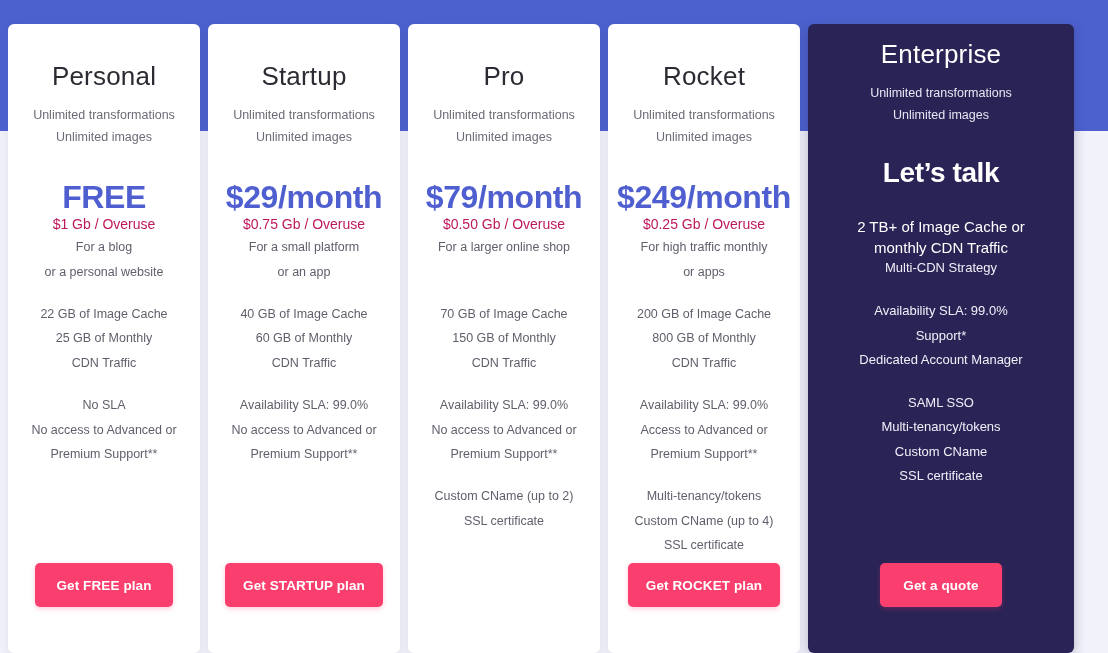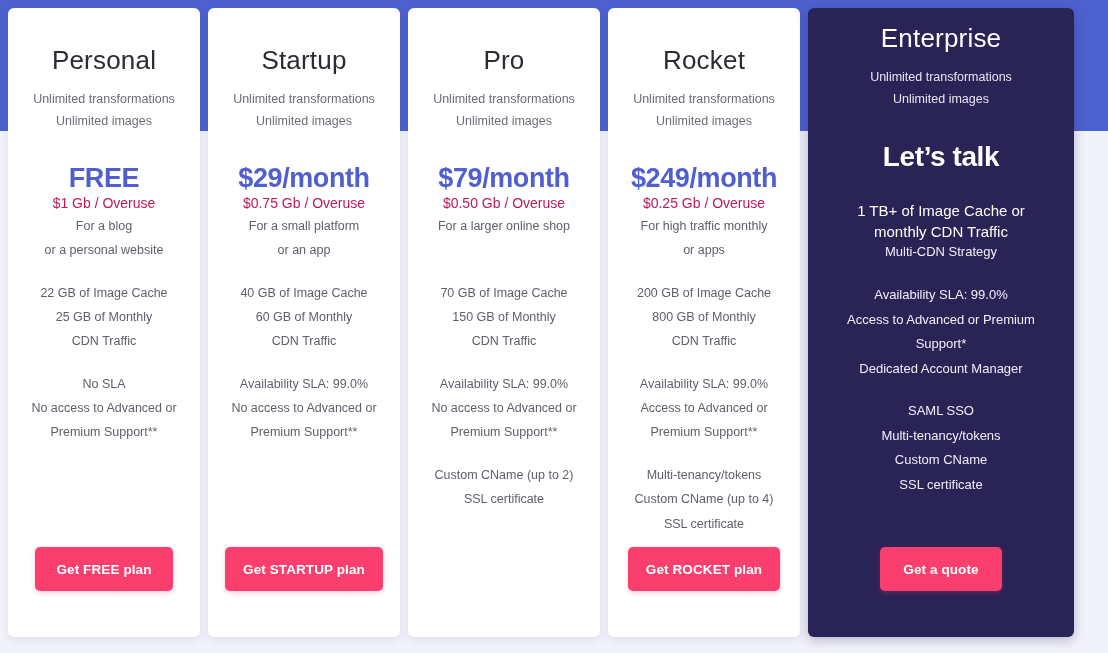--- a/index.html
+++ b/index.html
@@ -29,21 +29,21 @@
 
   
   #pricing-row {
     position: absolute;
     left: 0;
     top: 0;
     width: 1108px;
     height: 653px;
     display: flex;
     justify-content: flex-start;
-    align-items: flex-start;
+    align-items: flex-end;
     z-index: 2;
     padding: 8px 0 0 0;
   }
 
   .plan-card {
     width: 192px;
     margin-left: 8px;
     height: 629px;
     background: #ffffff;
     border-radius: 6px;
@@ -76,21 +76,21 @@
 
   .plan-sub {
     font-size: 12.5px;
     color: #6c6c78;
     line-height: 1.76;
     text-align: center;
   }
   .enterprise .plan-sub { color: #e7e6f2; font-size: 12.5px; }
 
   .plan-price {
-    font-size: 27px;
+    font-size: 32px;
     font-weight: 700;
     color: #4f5fd0;
     letter-spacing: -0.4px;
     text-align: center;
     margin-top: 32px;
     line-height: 1.1;
     white-space: nowrap;
   }
   .enterprise .plan-price {
     color: #ffffff;
@@ -241,25 +241,24 @@
     <div class="feature-block">SSL certificate</div>
     <div class="spacer"></div>
     <button class="cta-button">Get ROCKET plan</button>
   </div>
 
   <div class="plan-card enterprise">
     <div class="plan-name">Enterprise</div>
     <div class="plan-sub">Unlimited transformations</div>
     <div class="plan-sub">Unlimited images</div>
     <div class="plan-price">Let’s talk</div>
-    <div class="lead-block">1 TB+ of Image Cache or</div>
+    <div class="lead-block">2 TB+ of Image Cache or</div>
     <div class="lead-block" style="margin-top:0">monthly CDN Traffic</div>
     <div class="lead-sub">Multi-CDN Strategy</div>
     <div class="feature-block gap">Availability SLA: 99.0%</div>
-    <div class="feature-block">Access to Advanced or Premium</div>
     <div class="feature-block">Support*</div>
     <div class="feature-block">Dedicated Account Manager</div>
     <div class="feature-block gap">SAML SSO</div>
     <div class="feature-block">Multi-tenancy/tokens</div>
     <div class="feature-block">Custom CName</div>
     <div class="feature-block">SSL certificate</div>
     <div class="spacer"></div>
     <button class="cta-button">Get a quote</button>
   </div>
 

